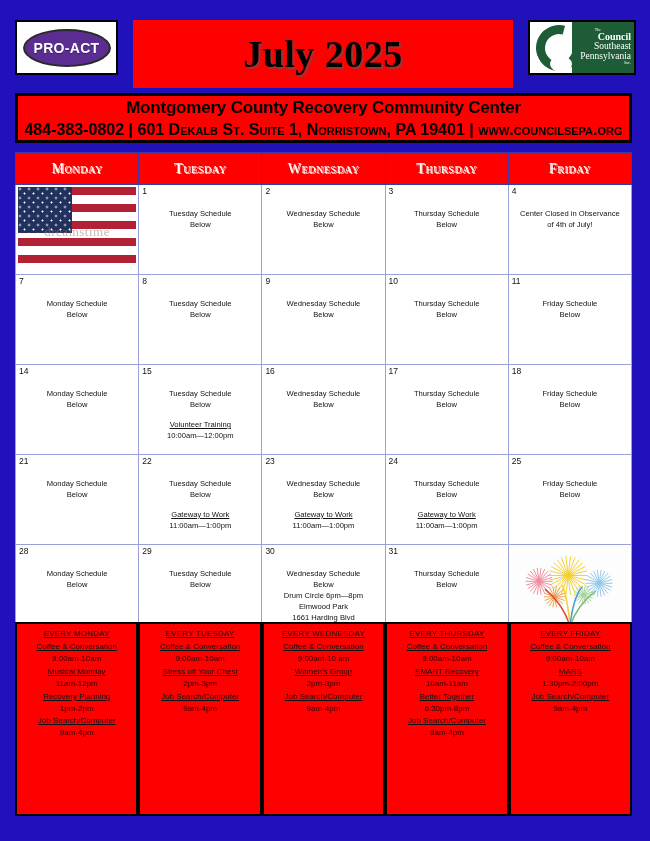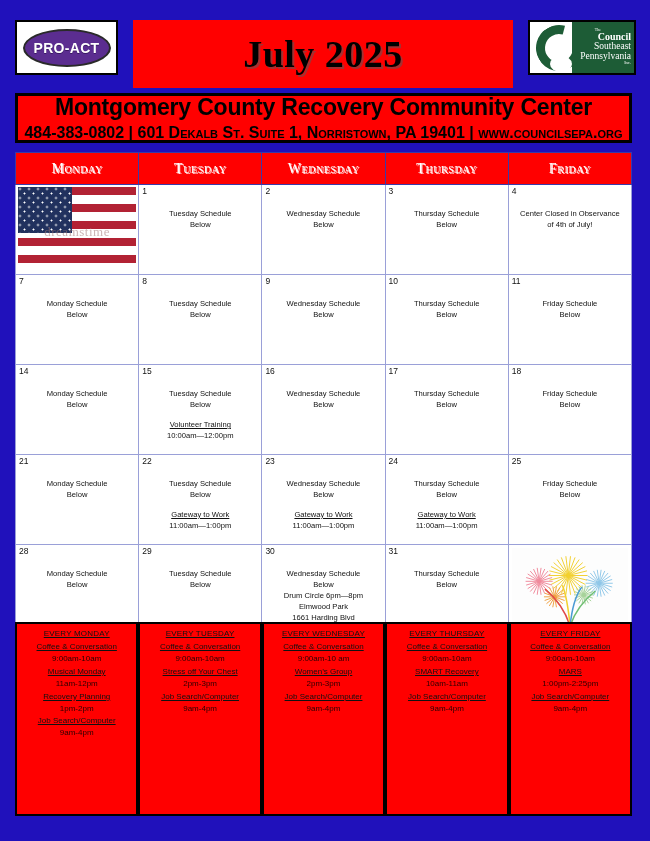--- a/index.html
+++ b/index.html
@@ -71,21 +71,21 @@
   .council-txt .t-inc { font-size: 4.5px; display: block; }
 
   
   .subbar {
     position: absolute; left: 15px; top: 93px; width: 617px; height: 50px;
     background: #ff0000; border: 3px solid #000;
     display: flex; flex-direction: column; align-items: center; justify-content: center;
   }
   .subbar .center-name {
     font-family: "Liberation Sans", sans-serif;
-    font-size: 23px; font-weight: bold; color: #000;
+    font-size: 17px; font-weight: bold; color: #000;
     letter-spacing: -.2px; white-space: nowrap;
   }
   .subbar .center-addr {
     font-family: "Liberation Sans", sans-serif;
     font-size: 16px; font-weight: bold; color: #000;
     font-variant: small-caps; margin-top: 3px; white-space: nowrap;
   }
 
   
   .cal {
@@ -592,33 +592,37 @@
         <span class="sched-head">EVERY THURSDAY</span>
         <span class="sched-item">
           <span class="sched-name">Coffee &amp; Conversation</span>
           <span class="sched-time">9:00am-10am</span>
         </span>
         <span class="sched-item">
           <span class="sched-name">SMART  Recovery</span>
           <span class="sched-time">10am-11am</span>
         </span>
         <span class="sched-item">
+          <span class="sched-name">Better Together</span>
+          <span class="sched-time">6:30pm-8pm</span>
+        </span>
+        <span class="sched-item">
           <span class="sched-name">Job Search/Computer</span>
           <span class="sched-time">9am-4pm</span>
         </span>
       </div>
       <div class="sched-col">
         <span class="sched-head">EVERY FRIDAY</span>
         <span class="sched-item">
           <span class="sched-name">Coffee &amp; Conversation</span>
           <span class="sched-time">9:00am-10am</span>
         </span>
         <span class="sched-item">
           <span class="sched-name">MARS</span>
-          <span class="sched-time">1:00pm-2:25pm</span>
+          <span class="sched-time">1:30pm-2:00pm</span>
         </span>
         <span class="sched-item">
           <span class="sched-name">Job Search/Computer</span>
           <span class="sched-time">9am-4pm</span>
         </span>
       </div>
     </div>
 
 </div>
 

